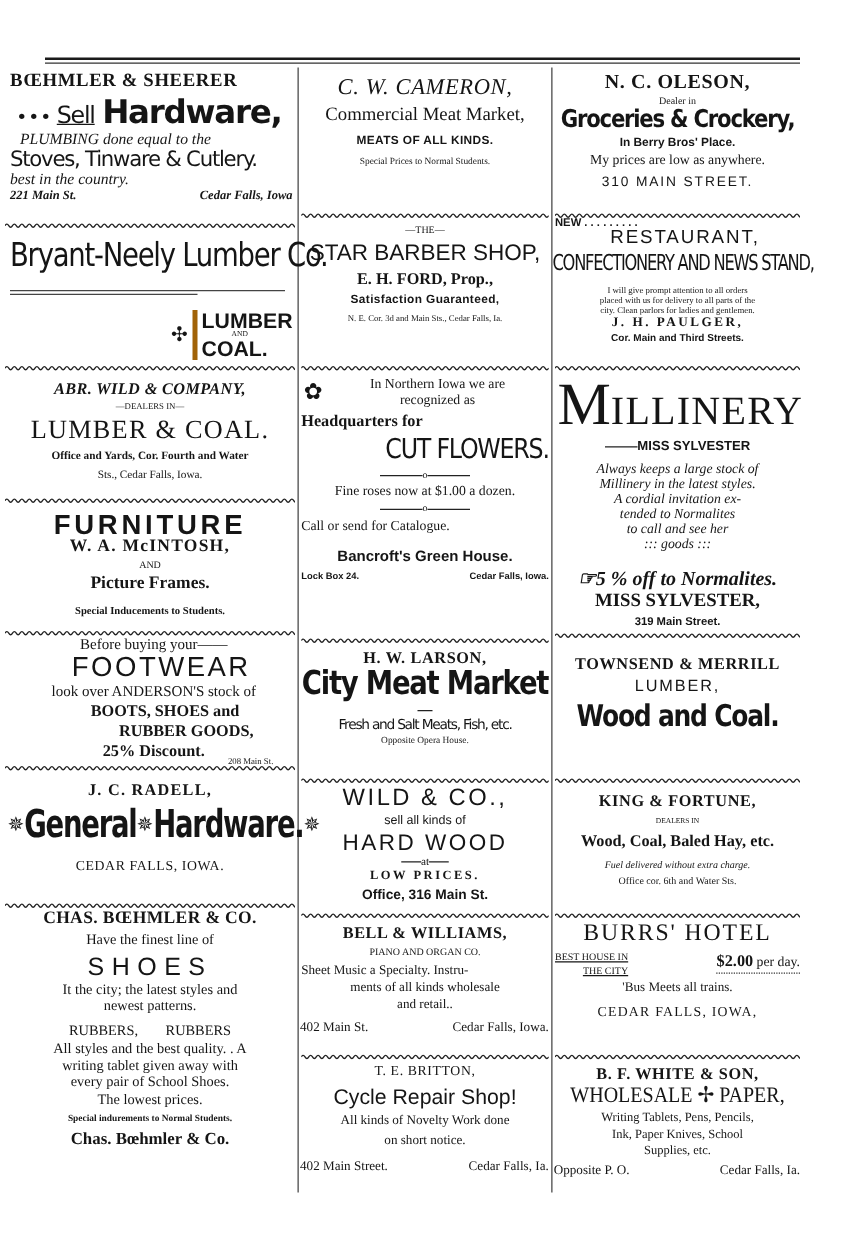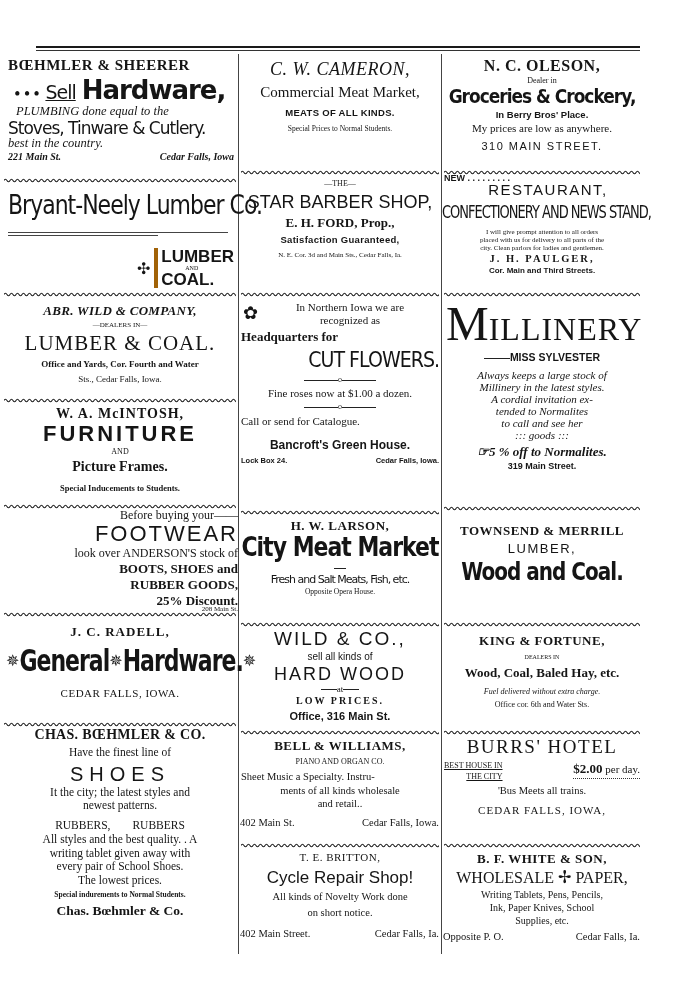--- a/index.html
+++ b/index.html
@@ -80,33 +80,33 @@
       <div class="line b" style="font-size:9px;margin-top:6px;">Office and Yards, Cor. Fourth and Water</div>
       <div class="line" style="font-size:9px;margin-top:6px;">Sts., Cedar Falls, Iowa.</div>
     </div>
     <div class="wavy" style="top: 344px; background: none;">
         <svg width="232" height="5" viewBox="0 0 232 5">
           <path d="M0 2.5 q1.5 -2.5 3 0 t3 0 q1.5 -2.5 3 0 t3 0 q1.5 -2.5 3 0 t3 0 q1.5 -2.5 3 0 t3 0 q1.5 -2.5 3 0 t3 0 q1.5 -2.5 3 0 t3 0 q1.5 -2.5 3 0 t3 0 q1.5 -2.5 3 0 t3 0 q1.5 -2.5 3 0 t3 0 q1.5 -2.5 3 0 t3 0 q1.5 -2.5 3 0 t3 0 q1.5 -2.5 3 0 t3 0 q1.5 -2.5 3 0 t3 0 q1.5 -2.5 3 0 t3 0 q1.5 -2.5 3 0 t3 0 q1.5 -2.5 3 0 t3 0 q1.5 -2.5 3 0 t3 0 q1.5 -2.5 3 0 t3 0 q1.5 -2.5 3 0 t3 0 q1.5 -2.5 3 0 t3 0 q1.5 -2.5 3 0 t3 0 q1.5 -2.5 3 0 t3 0 q1.5 -2.5 3 0 t3 0 q1.5 -2.5 3 0 t3 0 q1.5 -2.5 3 0 t3 0 q1.5 -2.5 3 0 t3 0 q1.5 -2.5 3 0 t3 0 q1.5 -2.5 3 0 t3 0 q1.5 -2.5 3 0 t3 0 q1.5 -2.5 3 0 t3 0 q1.5 -2.5 3 0 t3 0 q1.5 -2.5 3 0 t3 0 q1.5 -2.5 3 0 t3 0 q1.5 -2.5 3 0 t3 0 q1.5 -2.5 3 0 t3 0 q1.5 -2.5 3 0 t3 0 q1.5 -2.5 3 0 t3 0 q1.5 -2.5 3 0 t3 0 q1.5 -2.5 3 0 t3 0" fill="none" stroke="#222" stroke-width="1.1"></path>
         </svg>
       </div>
 
     <div class="ad" style="top:353px;">
+      <div class="line sans b" style="font-size:22px;letter-spacing:3px;margin-top:2px;">FURNITURE</div>
       <div class="line b" style="font-size:14px;letter-spacing:1px;">W. A. McINTOSH,</div>
-      <div class="line sans b" style="font-size:22px;letter-spacing:3px;margin-top:2px;">FURNITURE</div>
       <div class="line" style="font-size:8px;margin-top:3px;">AND</div>
       <div class="line b" style="font-size:14px;margin-top:4px;">Picture Frames.</div>
       <div class="line b" style="font-size:8.5px;margin-top:10px;">Special Inducements to Students.</div>
     </div>
     <div class="wavy" style="top: 450px; background: none;">
         <svg width="232" height="5" viewBox="0 0 232 5">
           <path d="M0 2.5 q1.5 -2.5 3 0 t3 0 q1.5 -2.5 3 0 t3 0 q1.5 -2.5 3 0 t3 0 q1.5 -2.5 3 0 t3 0 q1.5 -2.5 3 0 t3 0 q1.5 -2.5 3 0 t3 0 q1.5 -2.5 3 0 t3 0 q1.5 -2.5 3 0 t3 0 q1.5 -2.5 3 0 t3 0 q1.5 -2.5 3 0 t3 0 q1.5 -2.5 3 0 t3 0 q1.5 -2.5 3 0 t3 0 q1.5 -2.5 3 0 t3 0 q1.5 -2.5 3 0 t3 0 q1.5 -2.5 3 0 t3 0 q1.5 -2.5 3 0 t3 0 q1.5 -2.5 3 0 t3 0 q1.5 -2.5 3 0 t3 0 q1.5 -2.5 3 0 t3 0 q1.5 -2.5 3 0 t3 0 q1.5 -2.5 3 0 t3 0 q1.5 -2.5 3 0 t3 0 q1.5 -2.5 3 0 t3 0 q1.5 -2.5 3 0 t3 0 q1.5 -2.5 3 0 t3 0 q1.5 -2.5 3 0 t3 0 q1.5 -2.5 3 0 t3 0 q1.5 -2.5 3 0 t3 0 q1.5 -2.5 3 0 t3 0 q1.5 -2.5 3 0 t3 0 q1.5 -2.5 3 0 t3 0 q1.5 -2.5 3 0 t3 0 q1.5 -2.5 3 0 t3 0 q1.5 -2.5 3 0 t3 0 q1.5 -2.5 3 0 t3 0 q1.5 -2.5 3 0 t3 0 q1.5 -2.5 3 0 t3 0 q1.5 -2.5 3 0 t3 0 q1.5 -2.5 3 0 t3 0" fill="none" stroke="#222" stroke-width="1.1"></path>
         </svg>
       </div>
 
-    <div class="ad" style="top:455px;text-align:right;padding-left:6px;box-sizing:border-box;">
+    <div class="ad" style="top:455px;text-align:center;padding-left:6px;box-sizing:border-box;">
       <div class="line" style="font-size:12px;">Before buying your——</div>
       <div class="line sans" style="font-size:22px;letter-spacing:2px;padding-left:12px;margin-top:2px;">FOOTWEAR</div>
       <div class="line" style="font-size:12px;margin-top:2px;">look over ANDERSON'S stock of</div>
       <div class="line b" style="font-size:13px;padding-left:18px;margin-top:3px;">BOOTS, SHOES and</div>
       <div class="line b" style="font-size:13px;padding-left:52px;margin-top:3px;">RUBBER  GOODS,</div>
       <div class="line b" style="font-size:13px;margin-top:3px;">25% Discount.</div>
       <div class="line" style="font-size:7px;padding-left:155px;margin-top:-1px;">208 Main St.</div>
     </div>
     <div class="wavy" style="top: 558px; background: none;">
         <svg width="232" height="5" viewBox="0 0 232 5">
@@ -289,21 +289,22 @@
 
     <div class="ad" style="top:246px;">
       <div class="line" style="font-size:40px;text-align:left;padding-left:4px;letter-spacing:0px;"><span style="font-size:48px;">M</span><span style="font-size:32px;letter-spacing:1px;">ILLINERY</span></div>
       <div class="line sans b" style="font-size:10.5px;margin-top:4px;"><span class="dash-rule" style="width:26px;"></span><span>MISS SYLVESTER</span></div>
       <div class="line ital" style="font-size:11px;margin-top:7px;">Always keeps a large stock of</div>
       <div class="line ital" style="font-size:11px;margin-top:1px;">Millinery in the latest styles.</div>
       <div class="line ital" style="font-size:11px;margin-top:1px;">A cordial invitation ex-</div>
       <div class="line ital" style="font-size:11px;margin-top:1px;">tended to Normalites</div>
       <div class="line ital" style="font-size:11px;margin-top:1px;">to call and see her</div>
       <div class="line ital" style="font-size:11px;margin-top:1px;">::: goods :::</div>
-      <div class="line ital b" style="font-size:13px;margin-top:4px;"><span>☞</span><span>5 % off to Normalites.</span></div>
+      <div class="line ital b" style="font-size:16px;margin-top:15px;"><span>☞</span><span>5 % off to Normalites.</span></div>
+      <div class="line b" style="font-size:15px;margin-top:2px;">MISS SYLVESTER,</div>
       <div class="line sans b" style="font-size:9px;margin-top:4px;">319 Main Street.</div>
     </div>
     <div class="wavy" style="top: 452px; background: none;">
         <svg width="196" height="5" viewBox="0 0 196 5">
           <path d="M0 2.5 q1.5 -2.5 3 0 t3 0 q1.5 -2.5 3 0 t3 0 q1.5 -2.5 3 0 t3 0 q1.5 -2.5 3 0 t3 0 q1.5 -2.5 3 0 t3 0 q1.5 -2.5 3 0 t3 0 q1.5 -2.5 3 0 t3 0 q1.5 -2.5 3 0 t3 0 q1.5 -2.5 3 0 t3 0 q1.5 -2.5 3 0 t3 0 q1.5 -2.5 3 0 t3 0 q1.5 -2.5 3 0 t3 0 q1.5 -2.5 3 0 t3 0 q1.5 -2.5 3 0 t3 0 q1.5 -2.5 3 0 t3 0 q1.5 -2.5 3 0 t3 0 q1.5 -2.5 3 0 t3 0 q1.5 -2.5 3 0 t3 0 q1.5 -2.5 3 0 t3 0 q1.5 -2.5 3 0 t3 0 q1.5 -2.5 3 0 t3 0 q1.5 -2.5 3 0 t3 0 q1.5 -2.5 3 0 t3 0 q1.5 -2.5 3 0 t3 0 q1.5 -2.5 3 0 t3 0 q1.5 -2.5 3 0 t3 0 q1.5 -2.5 3 0 t3 0 q1.5 -2.5 3 0 t3 0 q1.5 -2.5 3 0 t3 0 q1.5 -2.5 3 0 t3 0 q1.5 -2.5 3 0 t3 0 q1.5 -2.5 3 0 t3 0 q1.5 -2.5 3 0 t3 0" fill="none" stroke="#222" stroke-width="1.1"></path>
         </svg>
       </div>
 
     <div class="ad" style="top:470px;">
       <div class="line b" style="font-size:13px;letter-spacing:0.5px;">TOWNSEND &amp; MERRILL</div>

